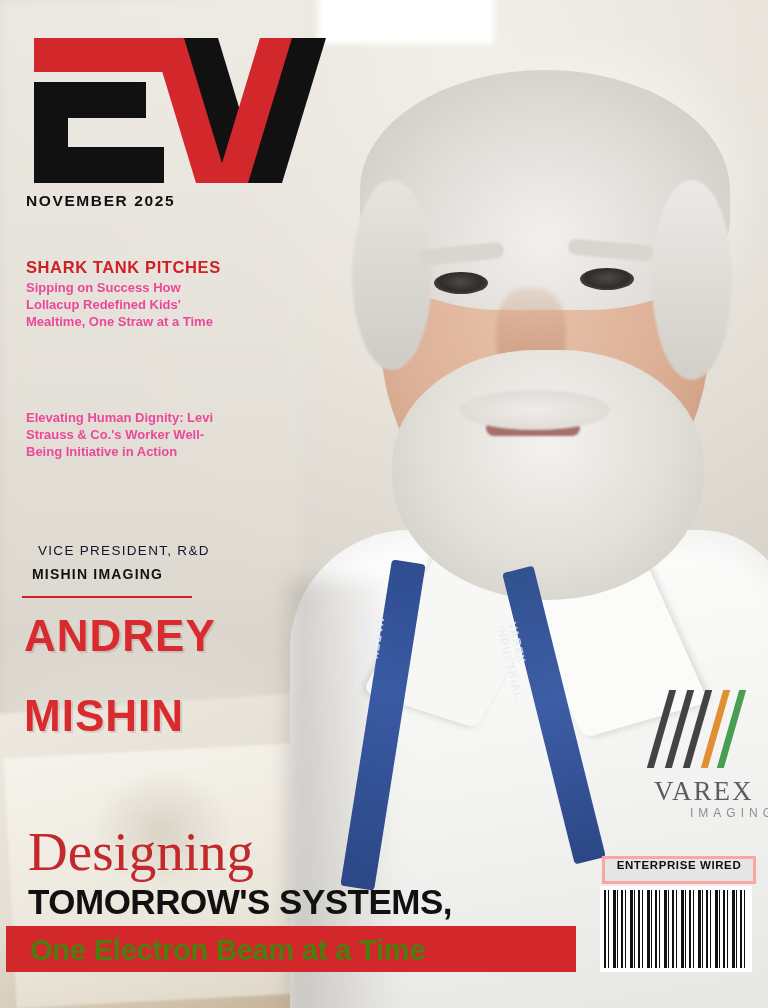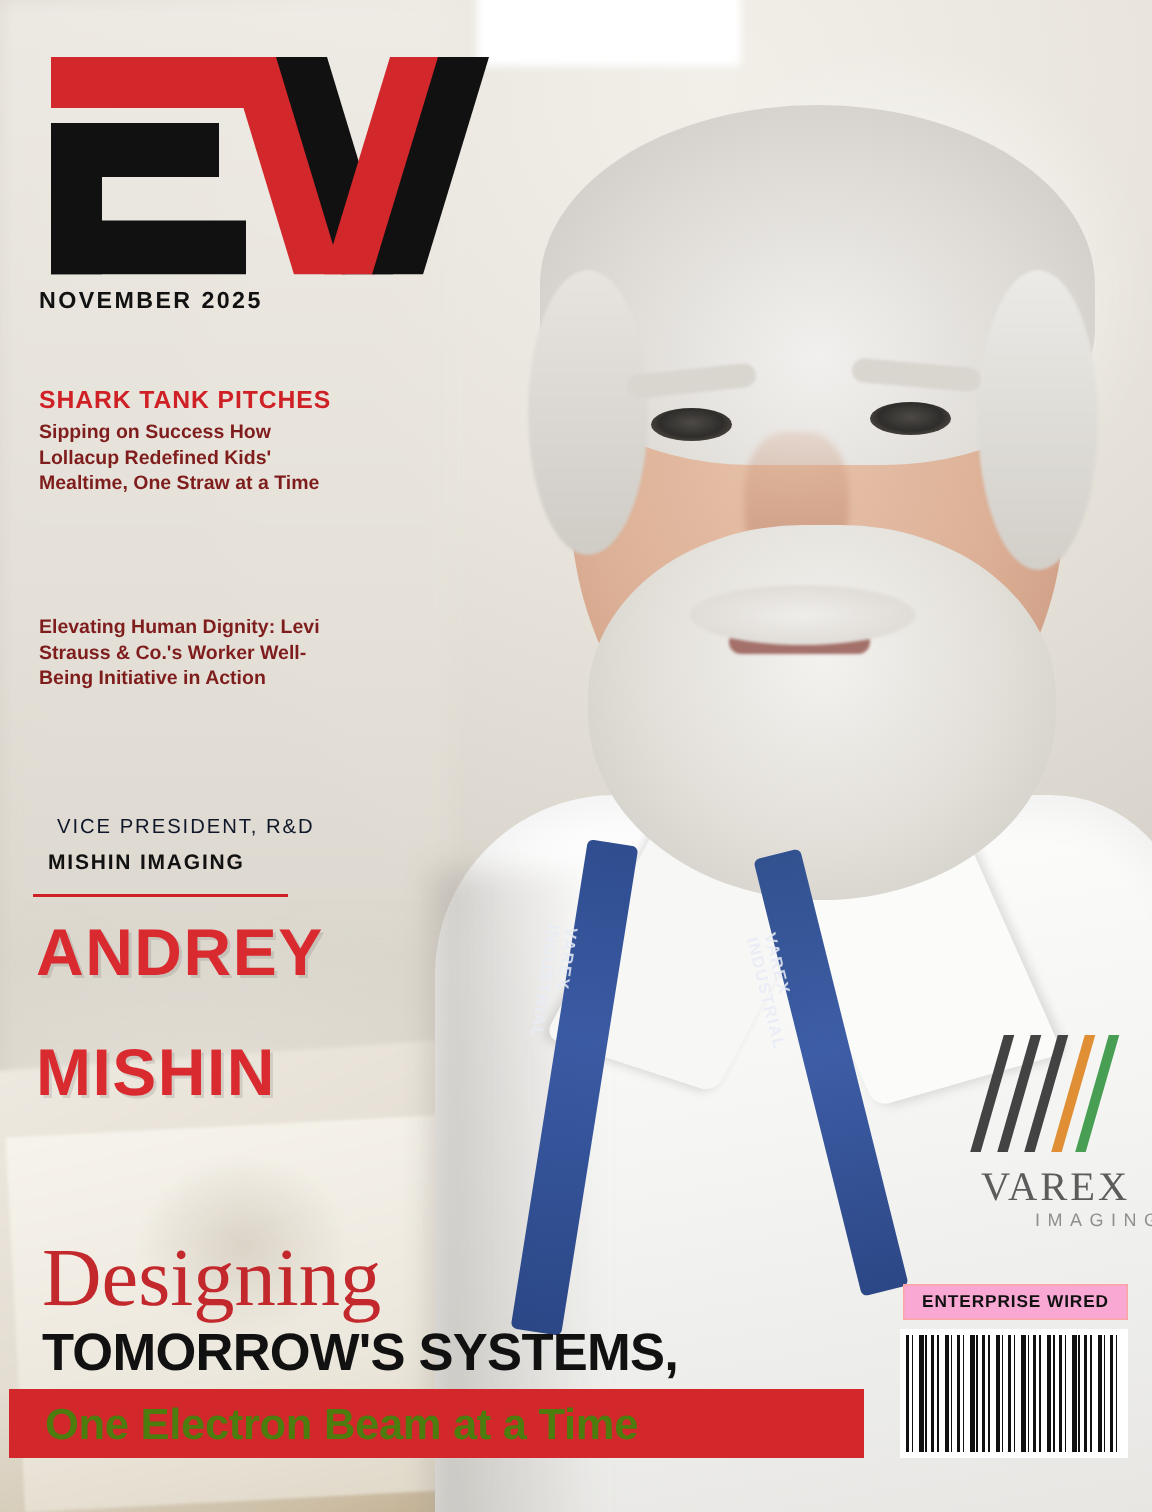--- a/index.html
+++ b/index.html
@@ -305,21 +305,21 @@
 
   .teaser-head {
     color: #cf2026;
     font-weight: 700;
     font-size: 16.5px;
     letter-spacing: 0.6px;
     line-height: 1.12;
     margin: 0 0 4px 0;
   }
   .teaser-body {
-    color: #7f1d1d;
+    color: #ec4899;
     font-weight: 700;
     font-size: 13px;
     line-height: 1.3;
     margin: 0;
   }
 
   
   .role {
     position: absolute;
     left: 38px; top: 543px;
@@ -395,24 +395,23 @@
     text-align: center;
     color: #111111;
     font-weight: 700;
     font-size: 14.5px;
     line-height: 1.35;
   }
   .brand-box {
     position: absolute;
     left: 602px; top: 856px;
     width: 148px; height: 22px;
-    background: #f9a8d4;
-    border: 1px solid #fca5a5;
+    background: #e5e5e5;
+    border: 3px solid #fca5a5;
     display: flex;
-    align-items: center;
     justify-content: center;
   }
   .brand-box span {
     font-size: 11.5px;
     font-weight: 700;
     letter-spacing: 0.6px;
     color: #111111;
   }
   .barcode {
     position: absolute;

